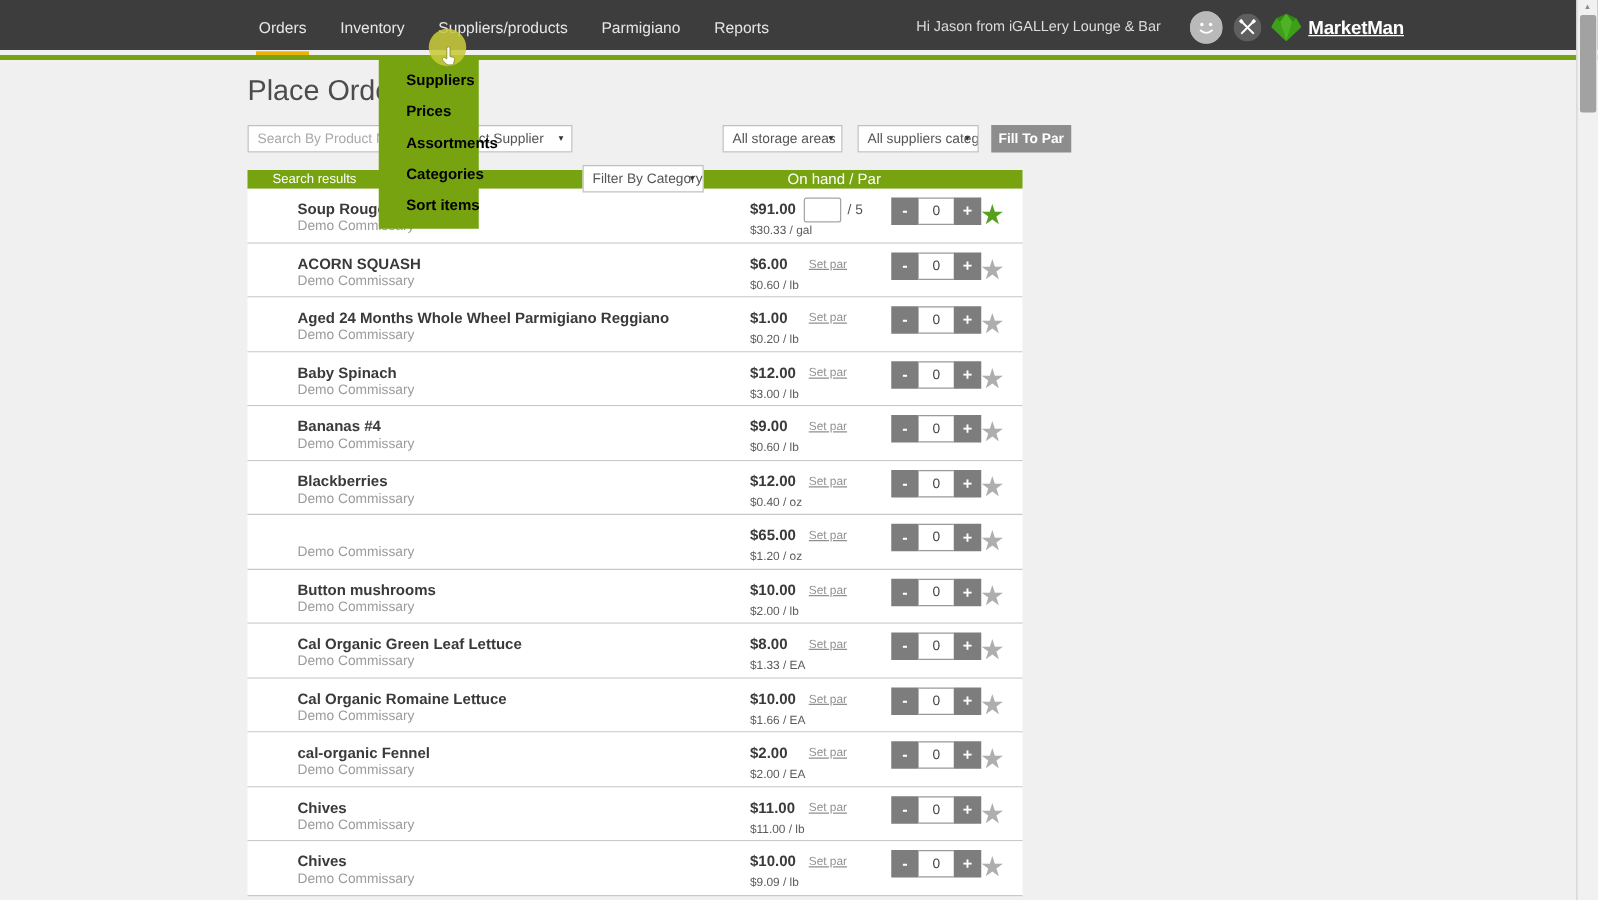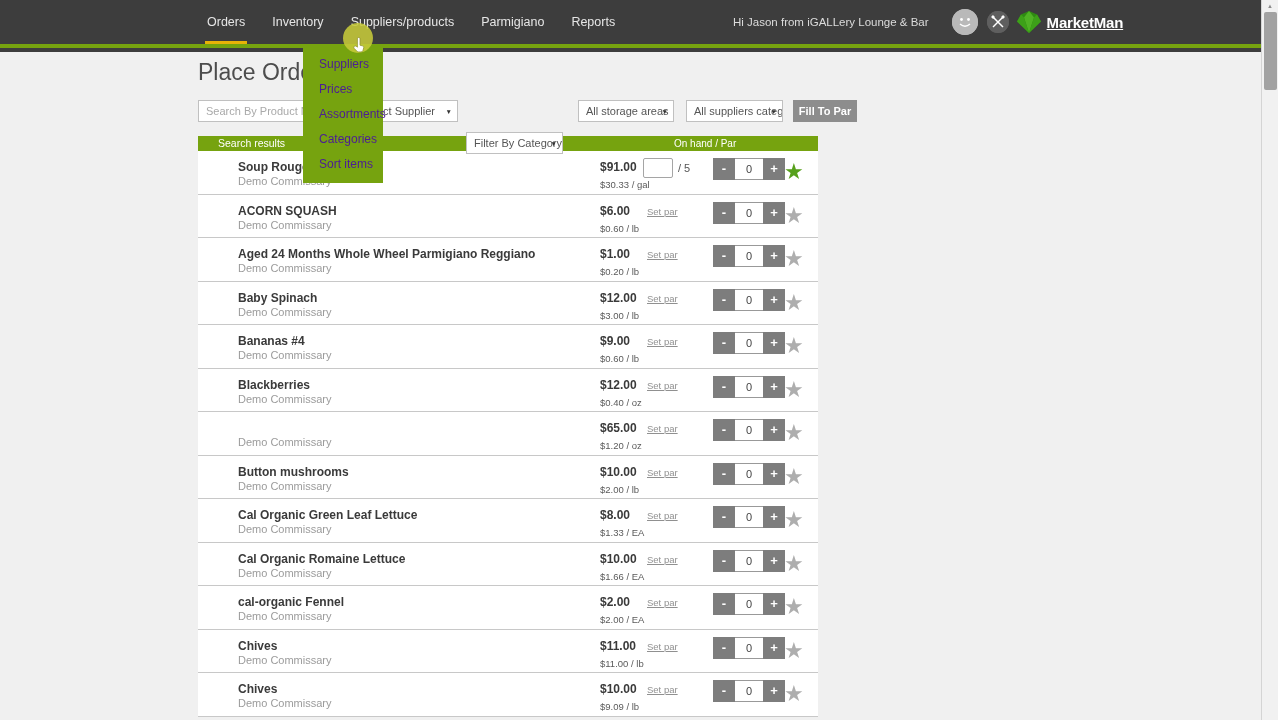--- a/index.html
+++ b/index.html
@@ -1,60 +1,60 @@
 <!DOCTYPE html>
 <html><head>
 <meta charset="utf-8">
 <style>
   * { margin:0; padding:0; box-sizing:border-box; }
   html,body { width:1278px; height:720px; overflow:hidden; }
   body { background:#f0f0f0; font-family:"Liberation Sans", sans-serif; position:relative; }
 
   
-  #topnav { position:absolute; left:0; top:0; width:1278px; height:52px; background:#3d3d3d; z-index:20; }
+  #topnav { position:absolute; left:0; top:0; width:1278px; height:40px; background:#3d3d3d; z-index:20; }
   #green-strip { position:absolute; left:0; top:44px; width:1278px; height:4px; background:#76a30f; z-index:20; }
   #nav-items { position:absolute; left:205px; top:0; height:44px; display:flex; align-items:stretch; }
   .nav-item { color:#e6e6e6; font-size:12.5px; display:flex; align-items:center; padding:0 2px; margin-right:23px; cursor:pointer; white-space:nowrap; }
   .nav-item.active { box-shadow: inset 0 -7px 0 -4px #e8b207; }
   #nav-right { position:absolute; left:733px; top:0; height:44px; display:flex; align-items:center; z-index:21; }
   #greeting { color:#dcdcdc; font-size:11.5px; margin-right:23px; white-space:nowrap; }
   .circle-icon { border-radius:50%; display:flex; align-items:center; justify-content:center; }
   #smiley { width:26px; height:26px; background:#b9b9b9; margin-right:9px; }
   #utensils { width:22px; height:22px; background:#5f5f5f; margin-right:8px; }
   #brand-logo { width:24px; height:22px; margin-right:6px; }
   #brand-name { color:#ffffff; font-size:15px; font-weight:bold; letter-spacing:-0.2px;text-decoration:underline; }
 
   
   #cursor-halo { position:absolute; left:343px; top:23px; width:30px; height:30px; border-radius:50%;
     background:rgba(198,202,58,0.88); z-index:40; display:flex; align-items:flex-end; justify-content:center; }
 
   
   #nav-dropdown { position:absolute; left:303px; top:48px; width:80px; background:#76a30f; z-index:30; padding:4px 0 6px 0; }
-  .dd-item { color:#4c1d95; font-size:12px; line-height:25px; padding-left:16px; cursor:pointer; white-space:nowrap; }
+  .dd-item { color:#000000; font-size:12px; line-height:25px; padding-left:22px; cursor:pointer; white-space:nowrap;font-weight:bold; }
 
   
   #page-title { position:absolute; left:198px; top:59px; font-size:23px; color:#4c4c4c; z-index:5; }
   .ctrl { position:absolute; top:100px; height:22px; background:#fff; border:1px solid #c0c0c0; font-size:11px; color:#555; z-index:5; }
   #search-input { left:198px; width:148px; padding:0 7px; color:#444; }
   #search-input::placeholder { color:#a9a9a9; }
   .select { padding:4px 16px 0 7px; cursor:pointer; white-space:nowrap; overflow:hidden; }
   .select .caret { position:absolute; right:5px; top:7px; font-size:6.5px; color:#333; }
   #sel-supplier { left:353px; width:105px; }
   #sel-category { left:466px; width:97px;margin-top:32px; }
   #sel-storage  { left:578px; width:96px; }
   #sel-supcat   { left:686px; width:97px; }
   #fill-to-par  { position:absolute; left:793px; top:100px; width:64px; height:22px; background:#8d8d8d; border:none;
                   color:#fff; font-size:11px; font-weight:bold; text-align:center; line-height:22px; cursor:pointer; z-index:5;
                   font-family:"Liberation Sans", sans-serif; }
 
   
   #table { position:absolute; left:198px; top:136px; width:620px; z-index:4; }
   #table-header { height:15px; background:#76a30f; position:relative; }
   #th-left { position:absolute; left:20px; top:0; line-height:15px; font-size:10.5px; color:#fff; }
-  #th-right { position:absolute; left:432px; top:0; line-height:15px; font-size:10px; color:#fff;margin-left:44px; }
+  #th-right { position:absolute; left:432px; top:0; line-height:15px; font-size:12px; color:#fff; }
   .row { position:relative; height:43.5px; background:#fff; border-bottom:1px solid #c8c8c8; }
   .r-name { position:absolute; left:40px; top:9px; font-size:12px; font-weight:bold; color:#3a3a3a; white-space:nowrap; }
   .r-sub  { position:absolute; left:40px; top:24px; font-size:11px; color:#9b9b9b; }
   .r-price{ position:absolute; left:402px; top:9px; font-size:12px; font-weight:bold; color:#3a3a3a; }
   .r-unit { position:absolute; left:402px; top:28px; font-size:9.5px; color:#5a5a5a; }
   .r-setpar { position:absolute; left:449px; top:11px; font-size:9.5px; color:#909090; text-decoration:underline; cursor:pointer; }
   .r-parwrap { position:absolute; left:445px; top:7px; display:flex; align-items:center; }
   .r-onhand { width:30px; height:20px; border:1px solid #a5a5a5; border-radius:2px; font-size:11px; text-align:center; }
   .r-parlabel { font-size:11px; color:#555; margin-left:5px; }
   .stepper { position:absolute; left:515px; top:7px; display:flex; height:22px; }

